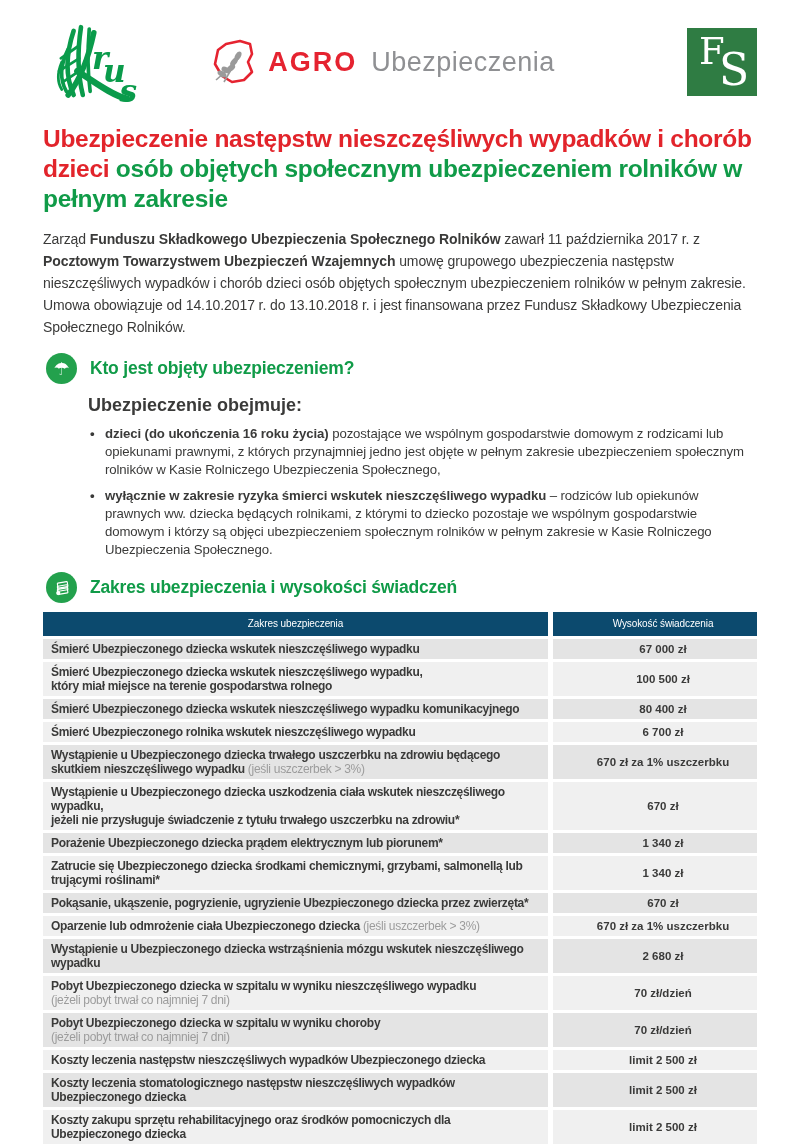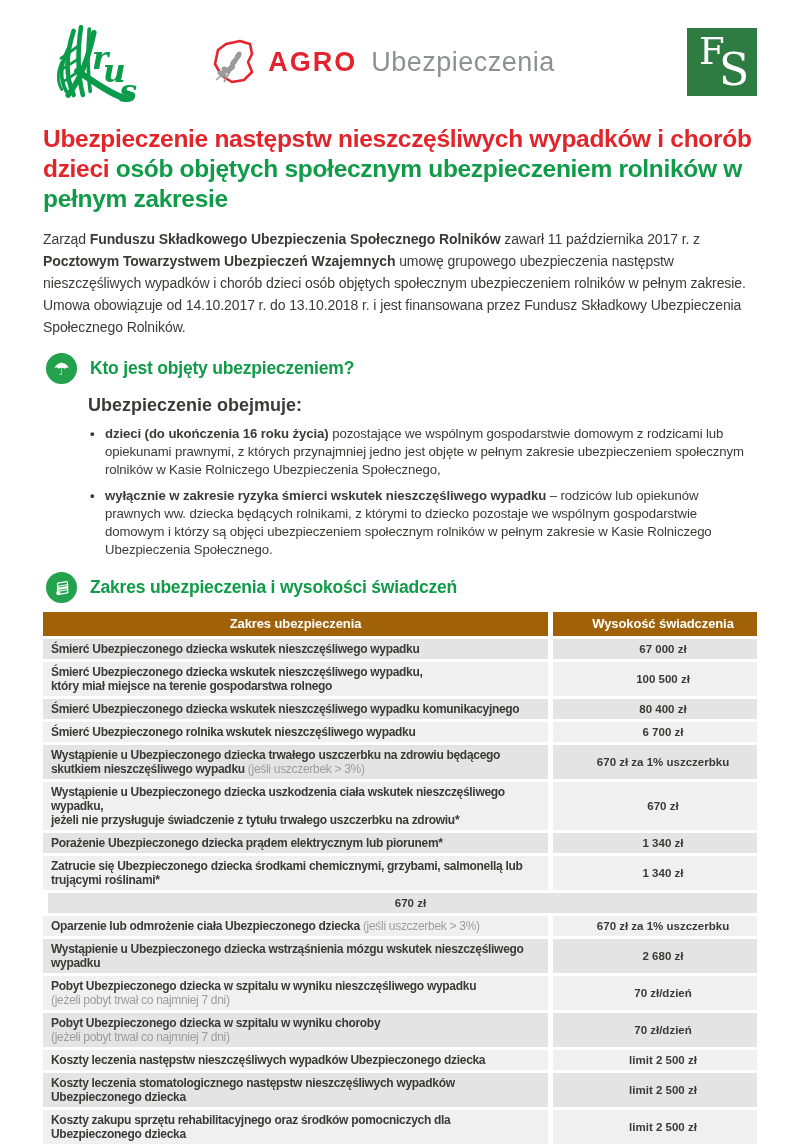--- a/index.html
+++ b/index.html
@@ -64,21 +64,21 @@
   .tbl { margin:9px 43px 0 43px; width:714px; }
   .t-row { display:flex; margin-bottom:3px; }
   .t-cell { padding:3px 8px; }
   .t-left { flex:0 0 505px; font-size:12px; line-height:14px; letter-spacing:-0.3px;
             display:flex; flex-direction:column; justify-content:center; }
   .t-left .inner { display:block; }
   .t-gap { flex:0 0 5px; }
   .t-right { flex:1; display:flex; align-items:center; justify-content:center;
              font-size:11.5px; line-height:14px; text-align:center;padding-left:24px; }
   .t-head .t-cell {
-    background:#a16207; color:#fff; font-size:13px; font-weight:700;
+    background:#0c4a6e; color:#fff; font-size:10px; font-weight:400;
     min-height:24px; letter-spacing:-0.1px;
   }
   .t-head .t-left { align-items:center; }
   .t-row.odd  .t-cell { background:#e4e4e4; }
   .t-row.even .t-cell { background:#f0f0f0; }
   .t-row .t-left { min-height:20px; }
   .note { color:#9c9c9c; font-weight:400; }
 </style>
 </head>
 <body>
@@ -218,20 +218,23 @@
           <div class="t-cell t-right b">1 340 zł</div>
         </div>
         <div class="t-row even">
           <div class="t-cell t-left">
             <span class="inner"><span class="b">Zatrucie się Ubezpieczonego dziecka środkami chemicznymi, grzybami, salmonellą lub trującymi roślinami*</span></span>
           </div>
           <div class="t-gap"></div>
           <div class="t-cell t-right b">1 340 zł</div>
         </div>
         <div class="t-row odd">
+          <div class="t-cell t-left">
+            <span class="inner"><span class="b">Pokąsanie, ukąszenie, pogryzienie, ugryzienie Ubezpieczonego dziecka przez zwierzęta*</span></span>
+          </div>
           <div class="t-gap"></div>
           <div class="t-cell t-right b">670 zł</div>
         </div>
         <div class="t-row even">
           <div class="t-cell t-left">
             <span class="inner"><span class="b">Oparzenie lub odmrożenie ciała Ubezpieczonego dziecka</span> <span class="note">(jeśli uszczerbek &gt; 3%)</span></span>
           </div>
           <div class="t-gap"></div>
           <div class="t-cell t-right b">670 zł za 1% uszczerbku</div>
         </div>

